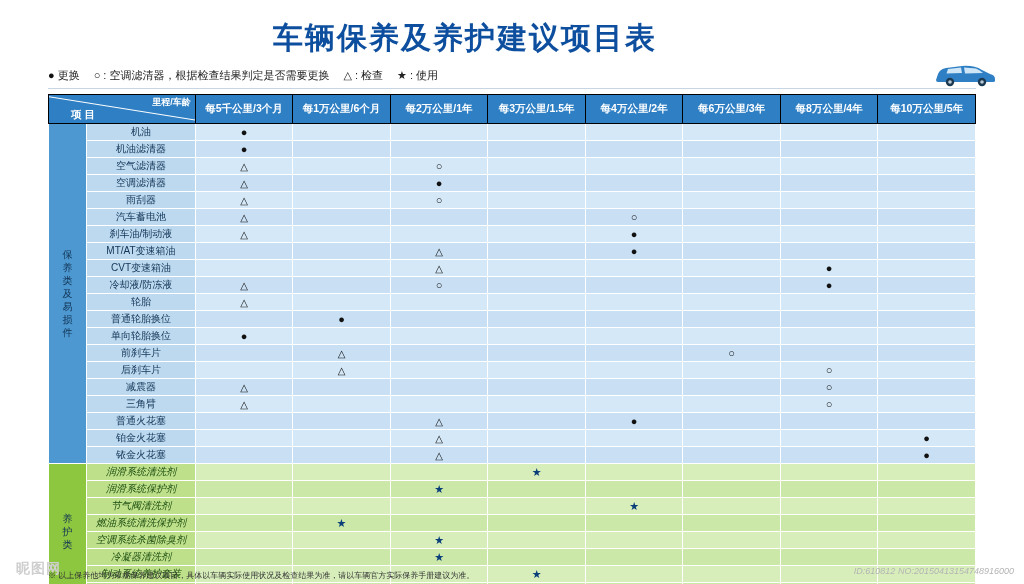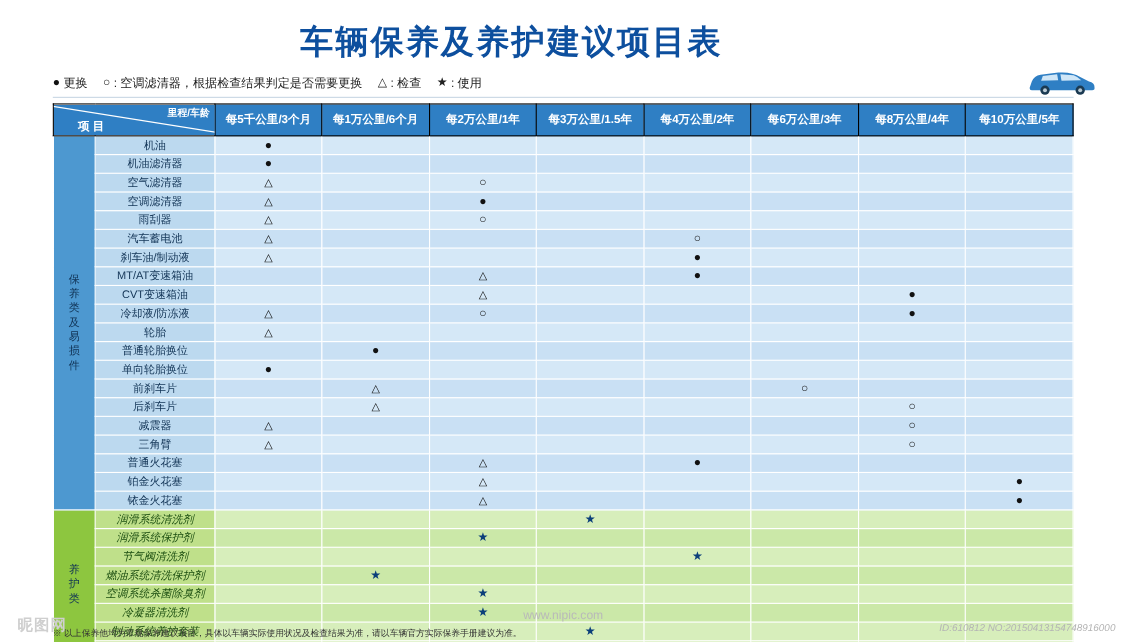--- a/index.html
+++ b/index.html
@@ -533,16 +533,15 @@
           <td class="cell green alt"></td>
           <td class="cell green alt"></td>
           <td class="cell green alt"></td>
         </tr>
       </tbody>
   </table>
 
   <div class="footnote">※ 以上保养他均为常规保养建议项目，具体以车辆实际使用状况及检查结果为准，请以车辆官方实际保养手册建议为准。</div>
 
   <div class="watermark-left">昵图网</div>
-  <div class="watermark-center">www.nipic.com</div>
   <div class="watermark-right">ID:610812 NO:20150413154748916000</div>
 
 </div>
 
 </body></html>

